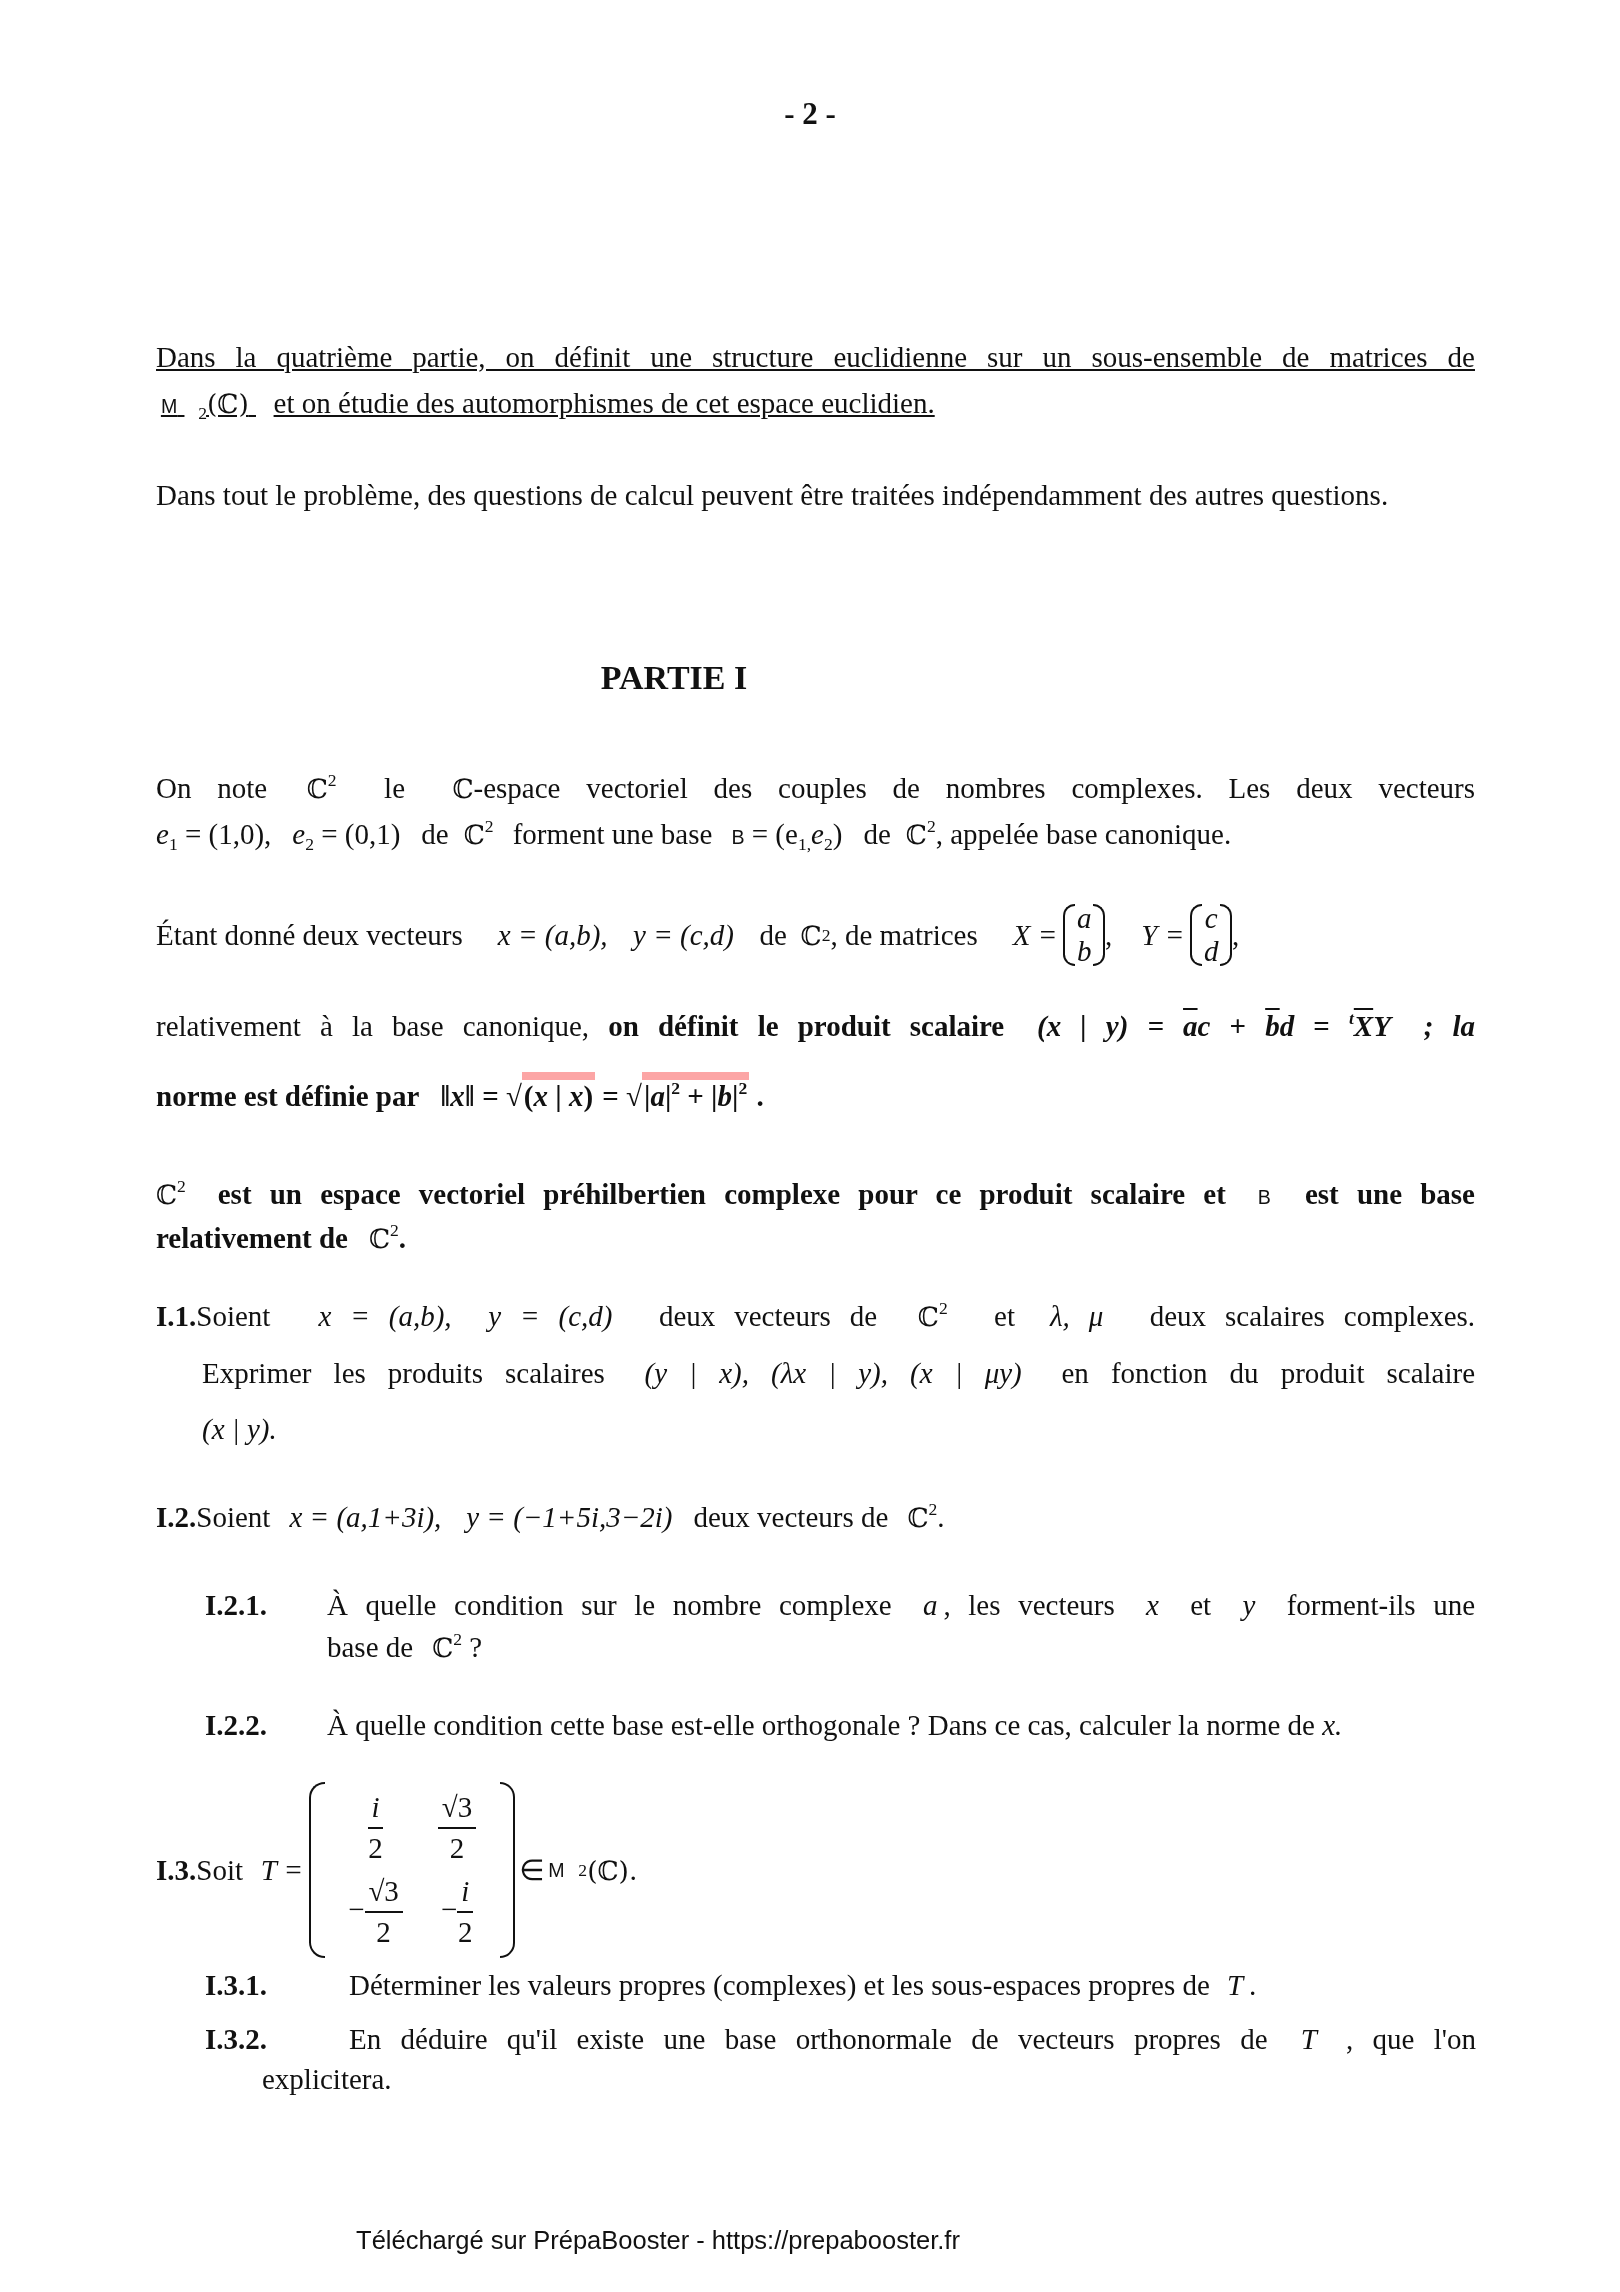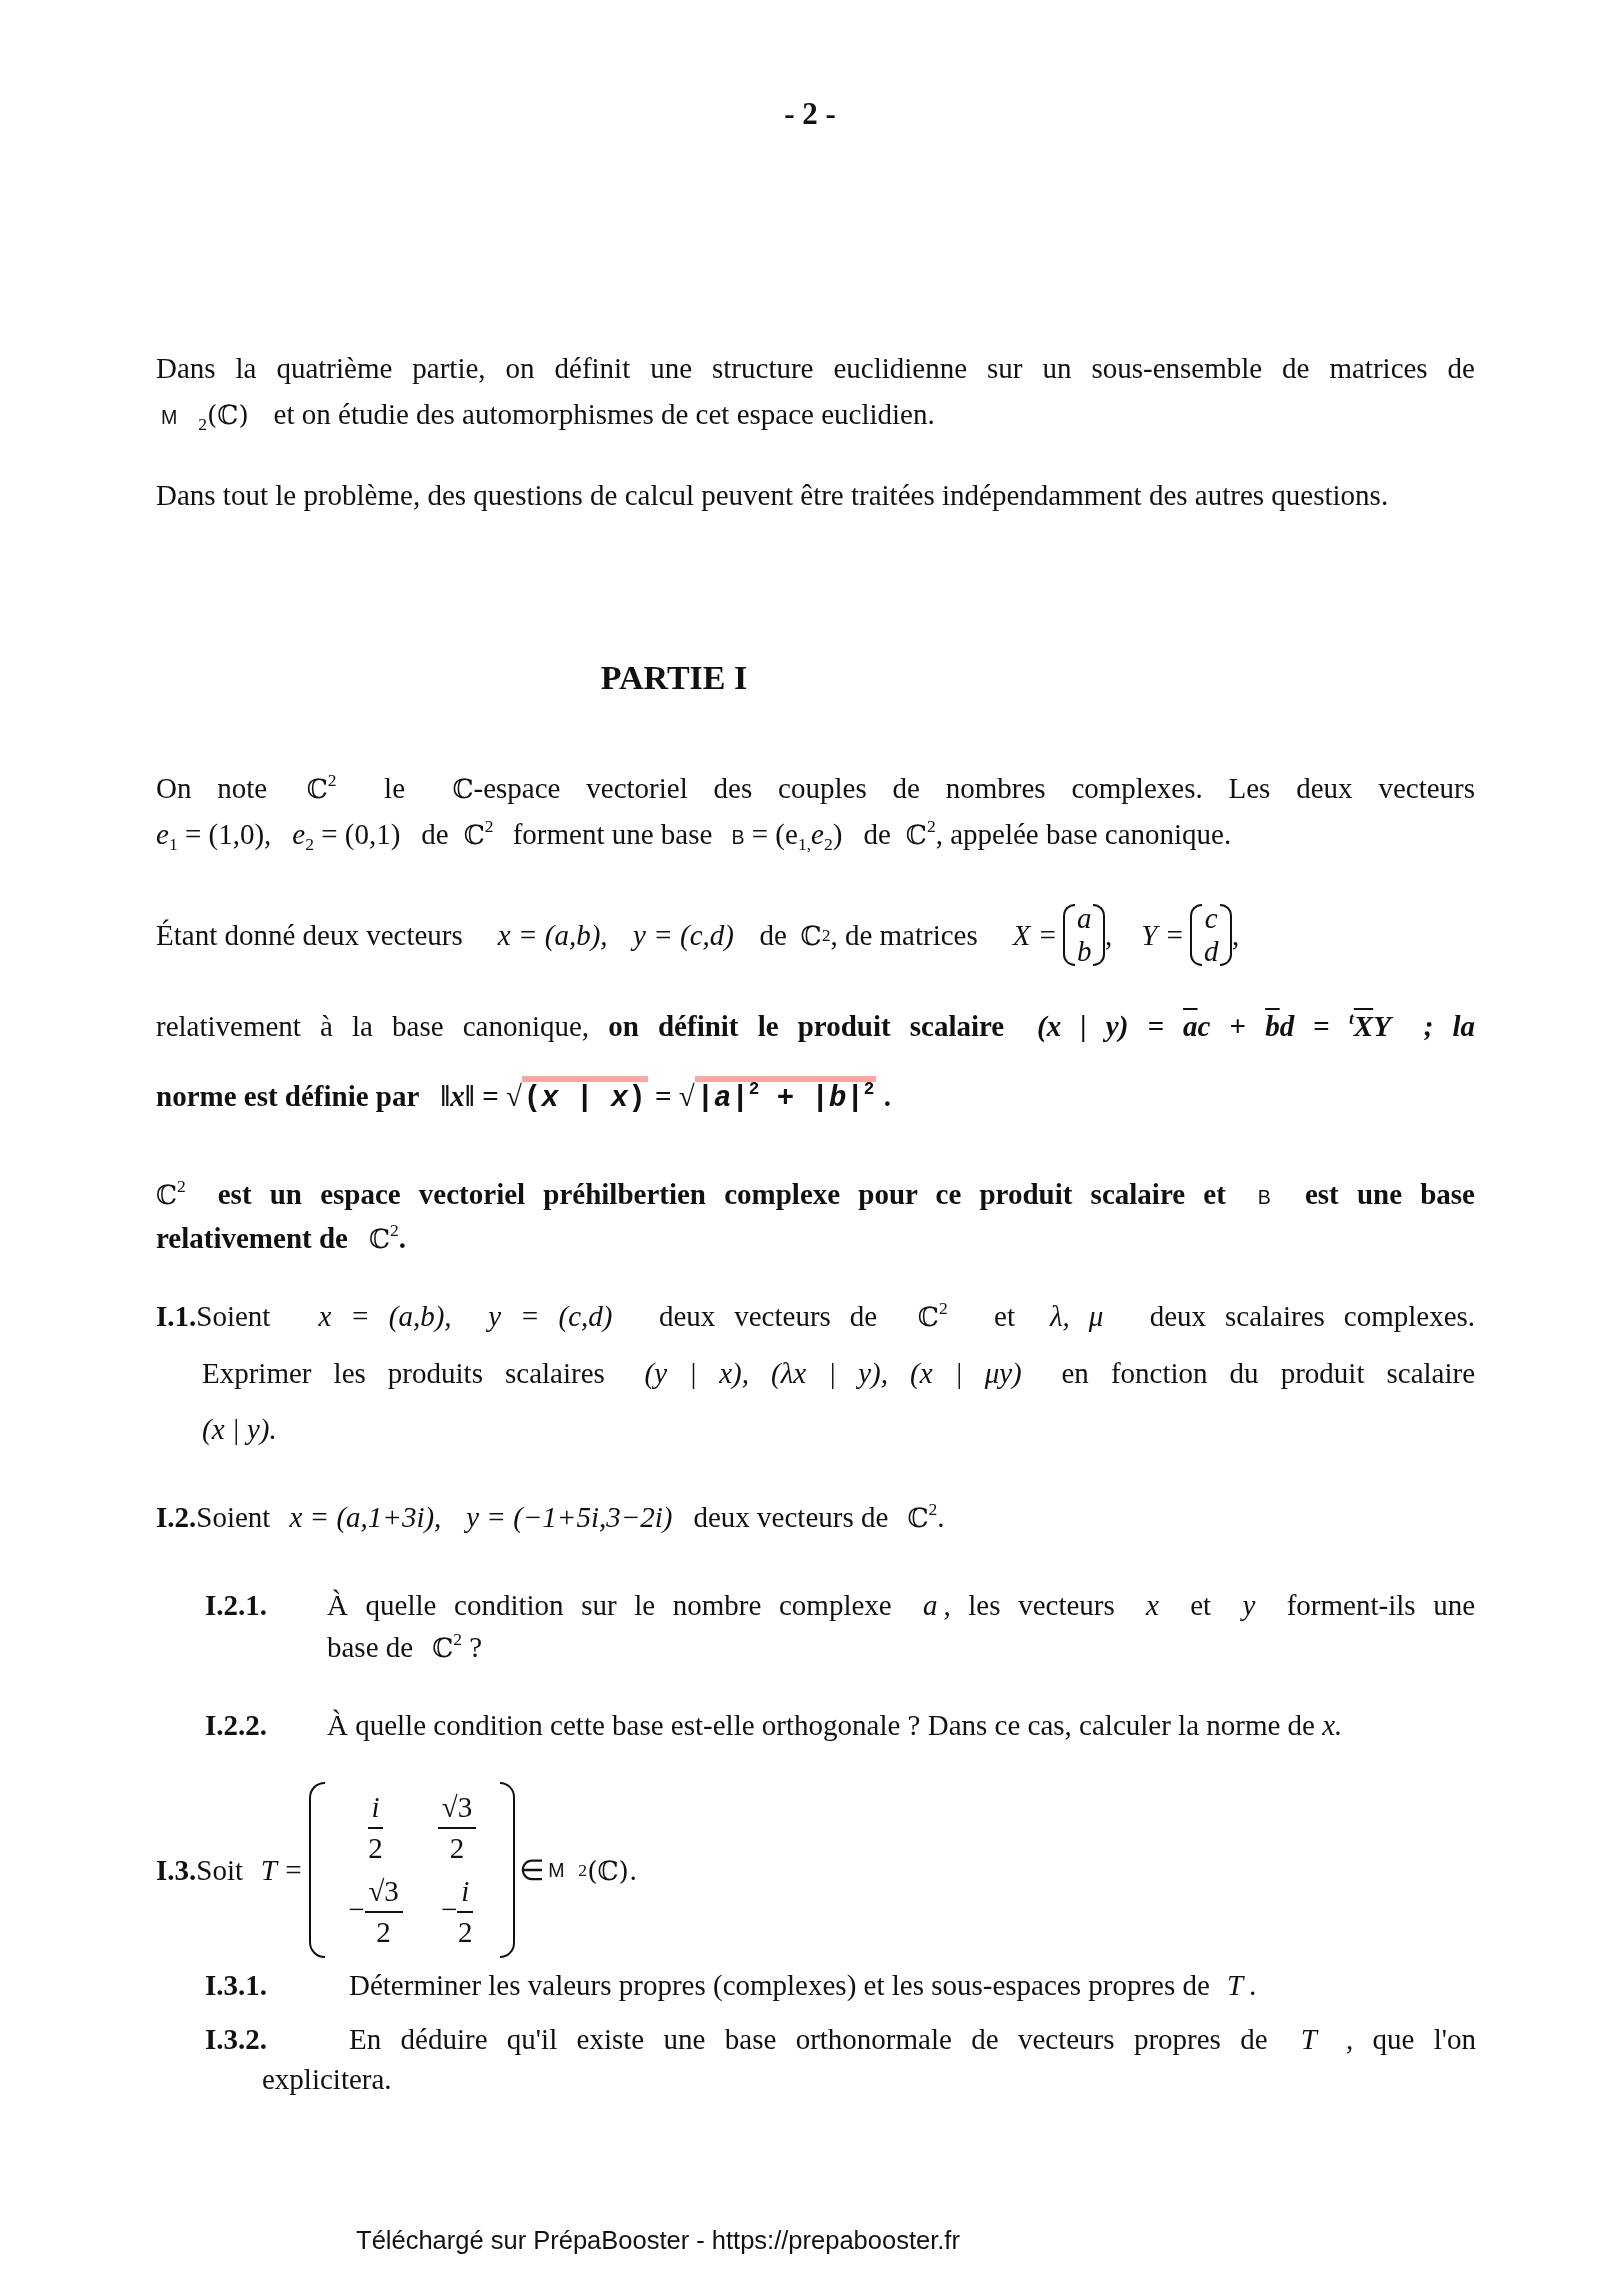--- a/index.html
+++ b/index.html
@@ -11,42 +11,42 @@
   .title { left: 0; width: 1348px; top: 659px; text-align: center; font-weight: bold; font-size: 34px; }
   .footer { left: 0; width: 1316px; top: 2226px; text-align: center; font-family: "Liberation Sans", sans-serif; font-size: 25.5px; }
   i, .m { font-style: italic; }
   .bb { font-family: "DejaVu Serif", serif; font-style: normal; font-size: 26.5px; }
   .sm { font-family: "Liberation Sans", sans-serif; font-size: 19.6px; font-style: normal; }
   sup { font-size: 17.6px; vertical-align: 11.8px; line-height: 0; }
   sub { font-size: 17.6px; vertical-align: -5.9px; line-height: 0; }
   .bold { font-weight: bold; }
   .lbl { font-weight: bold; }
   .ovl { text-decoration: overline; }
-  .sqrt { border-top: 6px solid #fca5a5; padding: 0 2px; font-family: Liberation Mono, monospace; }
+  .sqrt { border-top: 8px solid #fca5a5; padding: 0 2px; }
   .colvec { display: inline-block; vertical-align: middle; position: relative; padding: 0 13.7px; text-align: center; line-height: 33px; }
   .colvec:before, .colvec:after { content: ""; position: absolute; top: 2px; bottom: 2px; width: 9.8px; border: 2px solid #111; }
   .colvec:before { left: 0; border-right: none; border-radius: 11.8px 0 0 11.8px; }
   .colvec:after { right: 0; border-left: none; border-radius: 0 11.8px 11.8px 0; }
   .matrix { display: inline-block; vertical-align: middle; position: relative; padding: 3.9px 21.6px; }
   .matrix:before, .matrix:after { content: ""; position: absolute; top: 0; bottom: 0; width: 13.7px; border: 2px solid #111; }
   .matrix:before { left: 0; border-right: none; border-radius: 15.7px 0 0 15.7px; }
   .matrix:after { right: 0; border-left: none; border-radius: 0 15.7px 15.7px 0; }
   .matrix table { border-collapse: collapse; }
   .matrix td { padding: 2px 17.6px; text-align: center; }
   .frac { display: inline-block; vertical-align: middle; text-align: center; }
   .frac .n { display: block; border-bottom: 2px solid #111; padding: 0 3.9px; line-height: 39px; }
   .frac .d { display: block; line-height: 39px; }
   .q { position: absolute; line-height: 40px; }
 </style>
 </head>
 <body>
 
 <div class="abs page-num">- 2 -</div>
 
-<div class="abs para" style="top:348px;">
+<div class="abs para" style="top:337px;text-decoration:underline;">
   <div style="text-align:justify;text-align-last:justify;">Dans la quatrième partie, on définit une structure euclidienne sur un sous-ensemble de matrices de</div>
   <div style="margin-top:5.9px;">
     <span class="sm" style="margin-left:4.9px;">M</span>
     <sub style="margin-left:13.7px;">2</sub><span class="bb">(ℂ)</span>
     <span style="margin-left:17.6px;">et on étudie des automorphismes de cet espace euclidien.</span>
   </div>
 </div>
 
 <div class="abs para" style="top:475px;">Dans tout le problème, des questions de calcul peuvent être traitées indépendamment des autres questions.</div>
 

